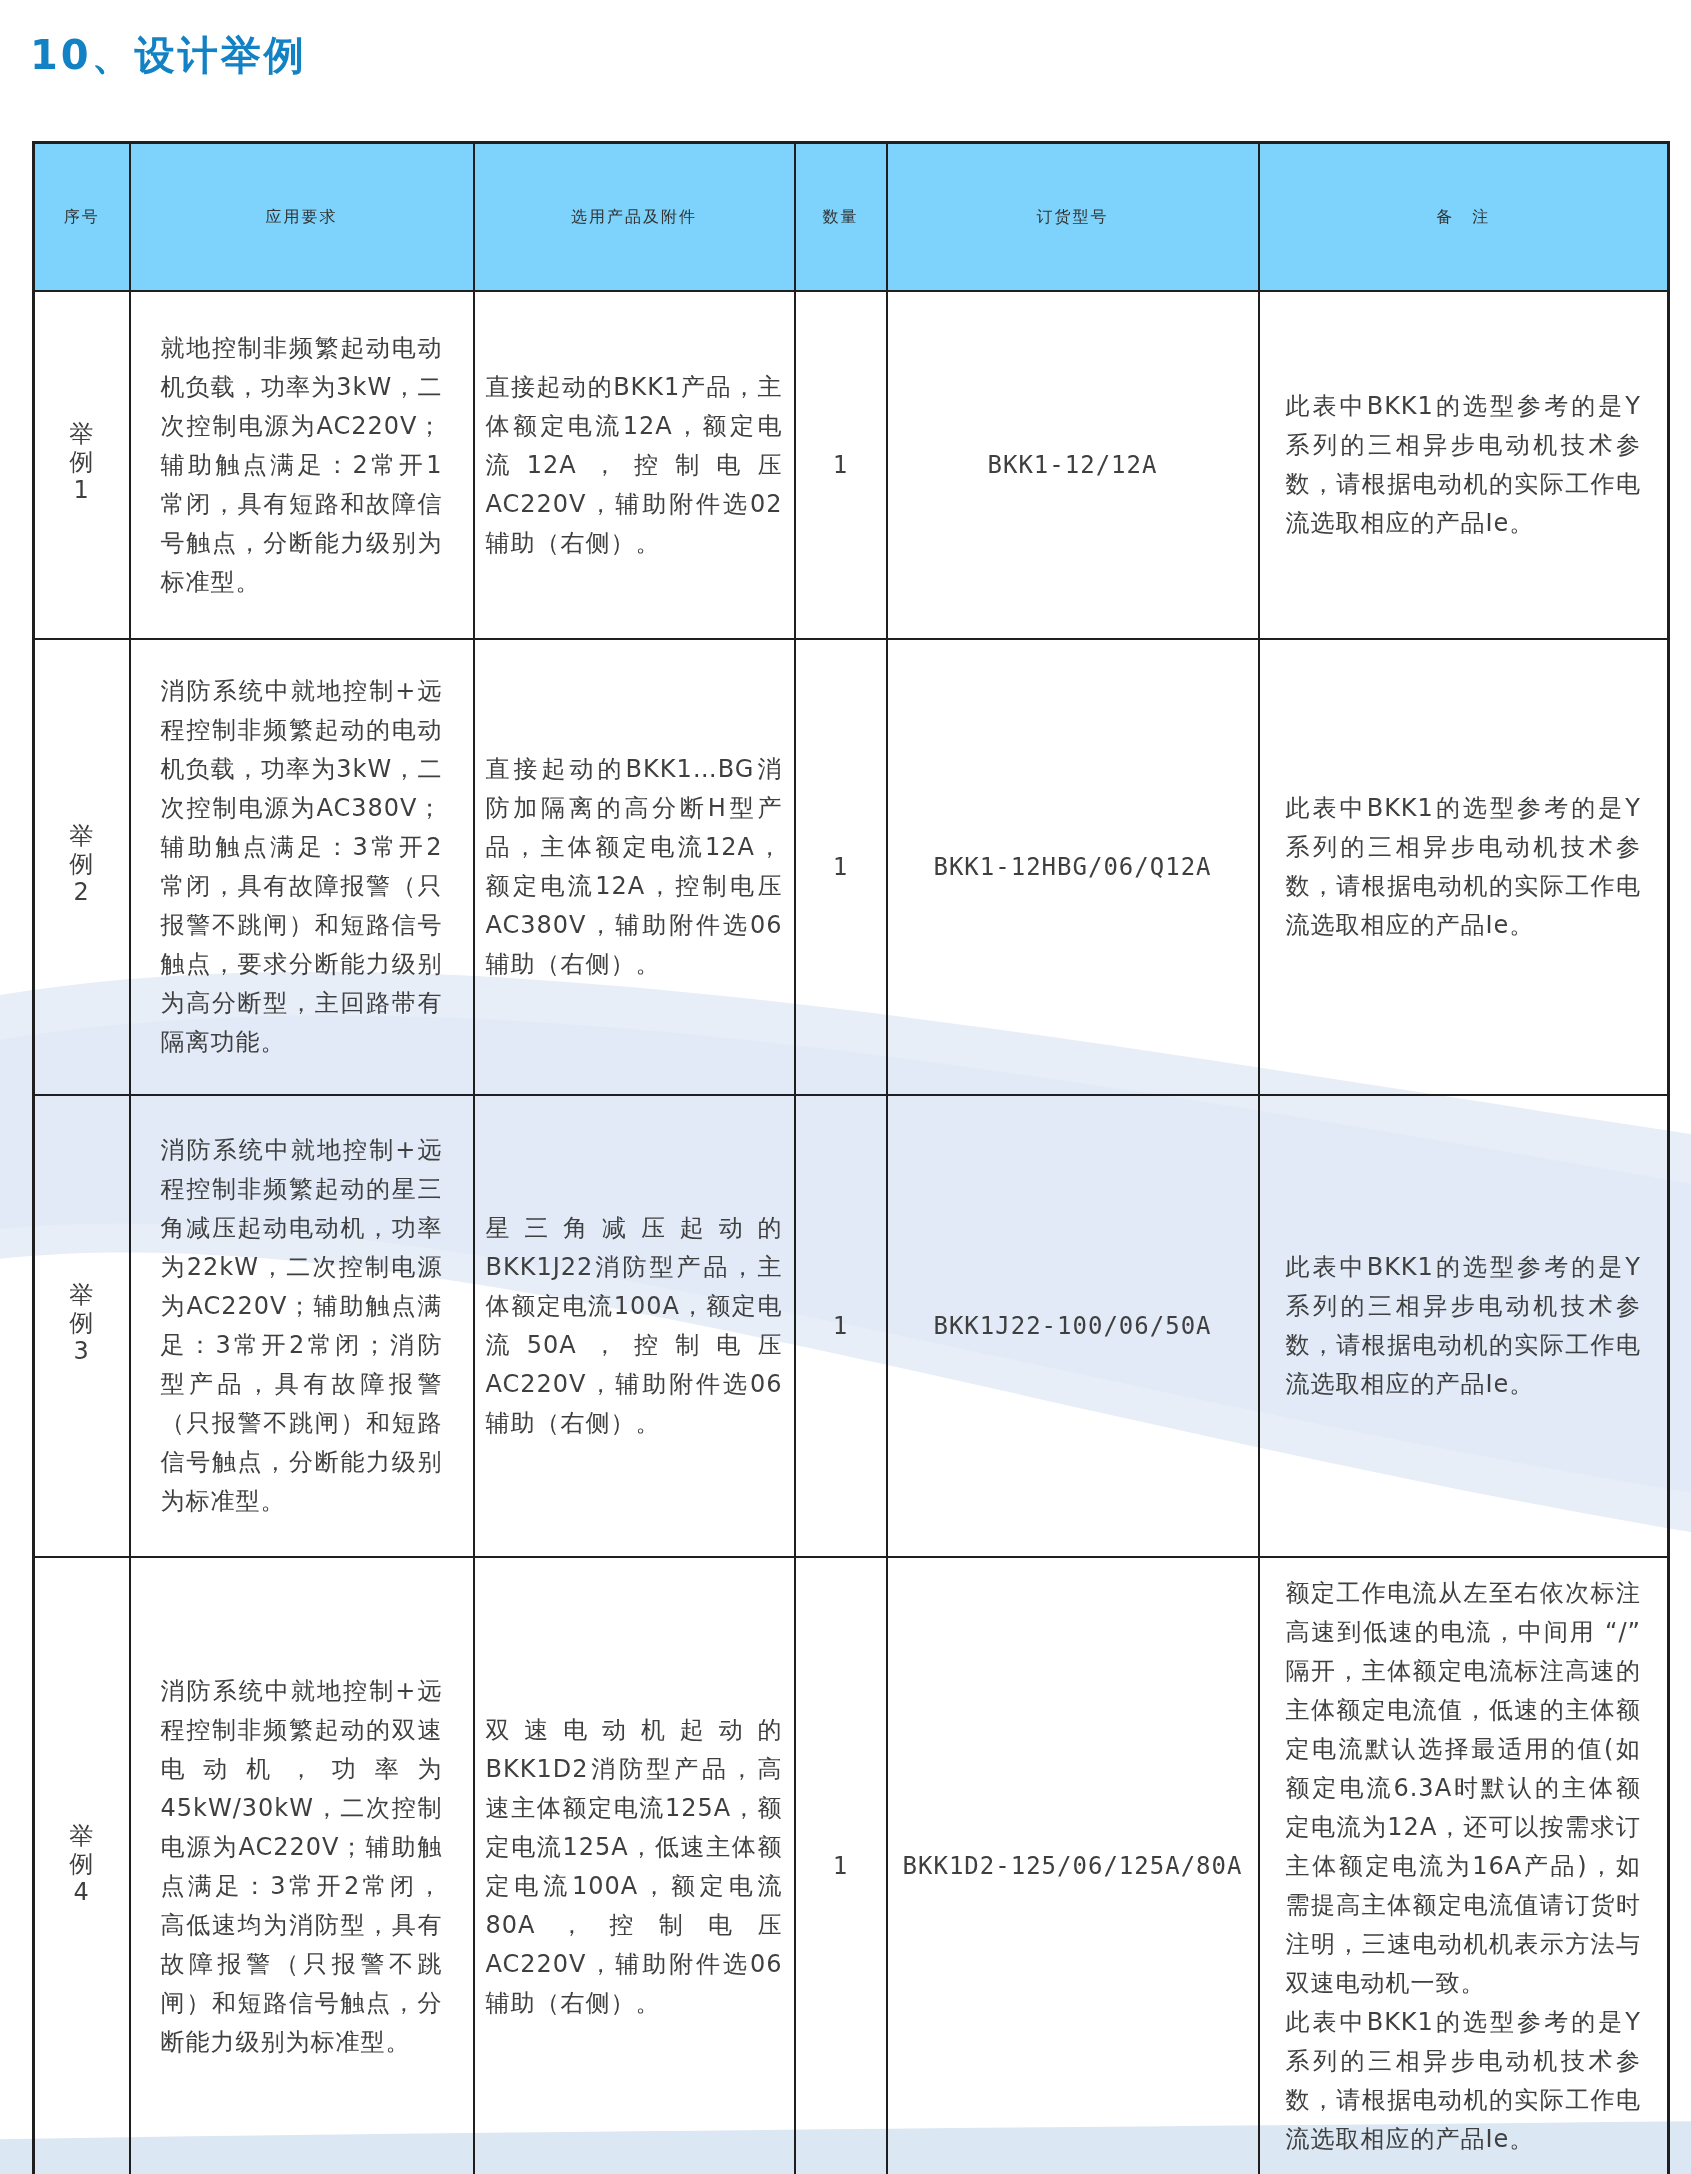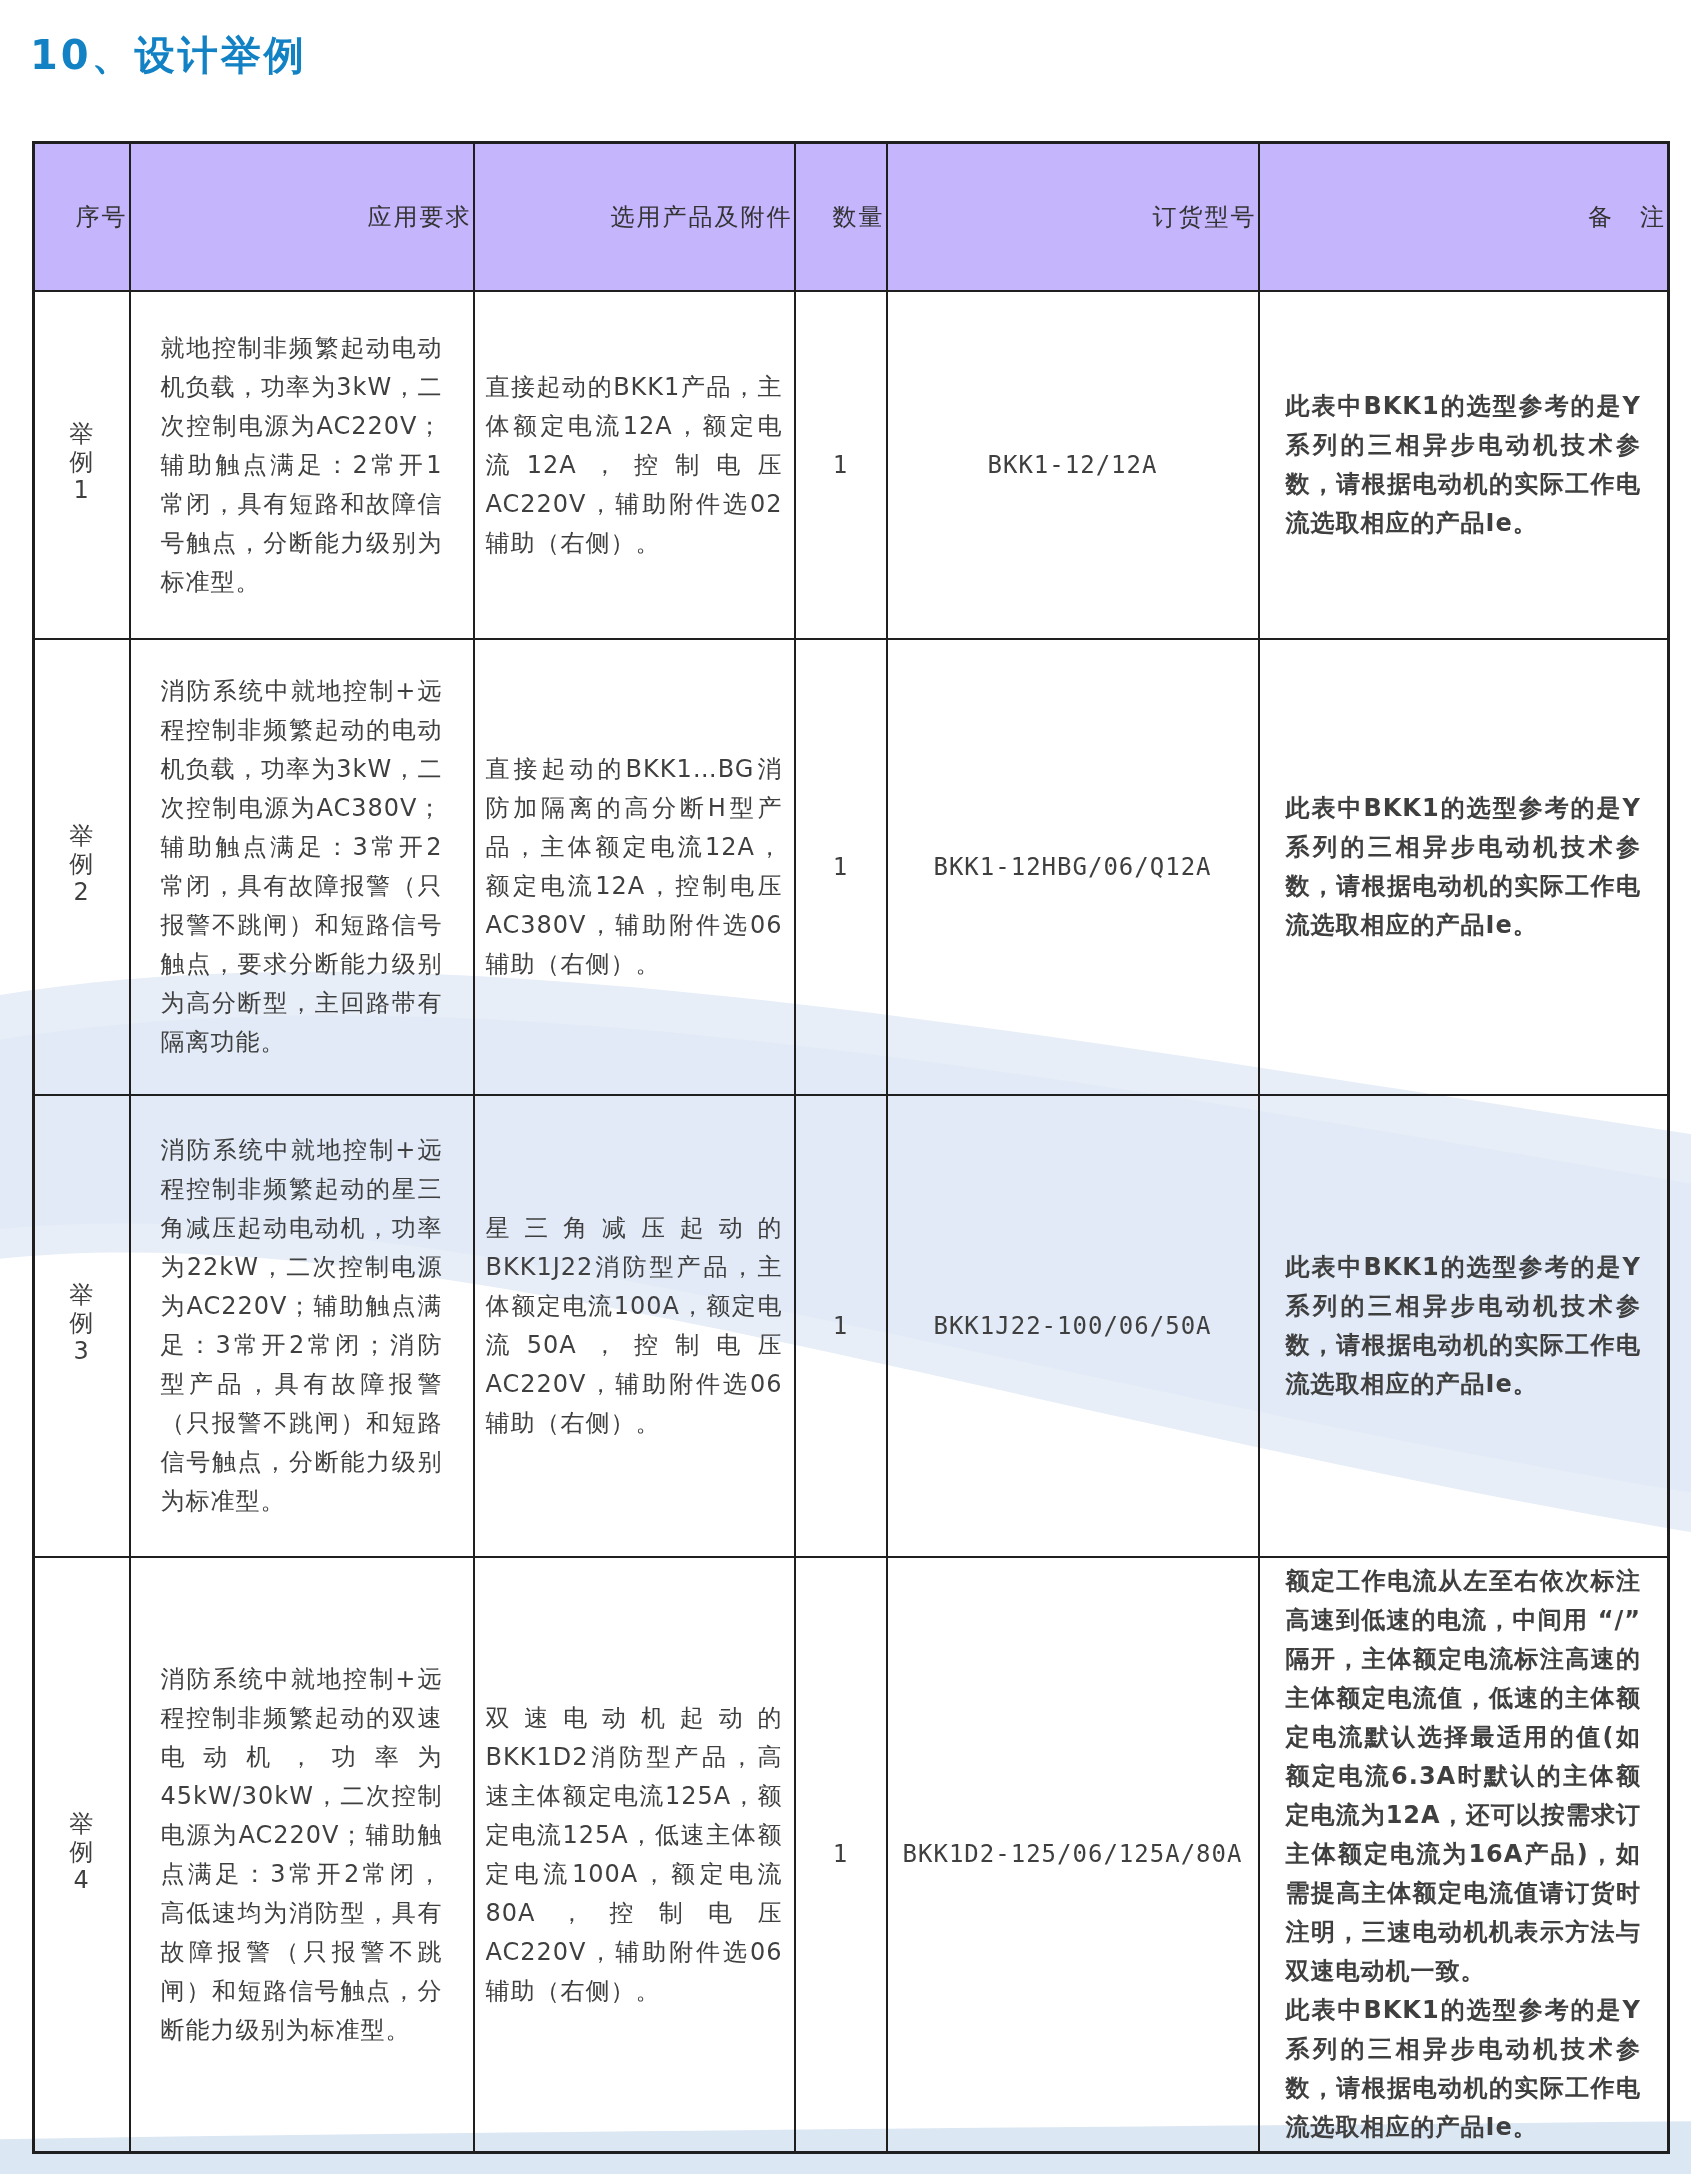--- a/index.html
+++ b/index.html
@@ -30,26 +30,26 @@
     left: 32px; top: 141px;
     width: 1635px;
     border-collapse: collapse;
     table-layout: fixed;
     background: transparent;
     z-index: 1;
   }
   table.design-table { border: 3px solid #1F1F1F; }
   th, td { border: 2px solid #1F1F1F; }
   thead th {
-    background: #c4b5fd;
+    background: #7dd3fc;
     height: 144px;
-    font-size: 24px;
+    font-size: 16px;
     font-weight: normal;
     color: #333333;
-    text-align: right;
+    text-align: center;
     letter-spacing: 2px;
     vertical-align: middle;
   }
   tbody tr:nth-child(1) { height: 348px; }
   tbody tr:nth-child(2) { height: 456px; }
   tbody tr:nth-child(3) { height: 462px; }
   tbody tr:nth-child(4) { height: 570px; }
   td {
     vertical-align: middle;
     color: #3F3F3F;
@@ -63,21 +63,21 @@
     display: inline-block;
     width: 30px;
     word-break: break-all;
     line-height: 28px;
     text-align: center;
   }
   td.cell-requirement { padding: 16px 30px; text-align: justify; margin-top: 48px; }
   td.cell-product     { padding: 16px 11px; text-align: justify; }
   td.cell-quantity    { text-align: center; font-family: "DejaVu Sans Mono", monospace; }
   td.cell-model       { text-align: center; font-family: "DejaVu Sans Mono", monospace; letter-spacing: 1px; }
-  td.cell-remark      { padding: 4px 26px; text-align: justify; white-space: pre-line; font-weight: bold; }
+  td.cell-remark      { padding: 16px 26px; text-align: justify; white-space: pre-line; }
 </style>
 </head>
 <body>
 
 <svg class="bg-swoosh" viewBox="0 0 1700 2185" xmlns="http://www.w3.org/2000/svg" preserveAspectRatio="none">
   <path d="M0 1000 C 430 930, 980 1030, 1700 1140 L 1700 1540 C 1040 1430, 430 1220, 0 1265 Z" fill="#E7EEF8"></path>
   <path d="M0 1045 C 430 975, 980 1065, 1700 1190 L 1700 1500 C 1040 1395, 430 1195, 0 1235 Z" fill="#DDE7F4" opacity="0.55"></path>
   <path d="M0 2150 C 500 2142, 1100 2138, 1700 2132 L 1700 2185 L 0 2185 Z" fill="#DCE7F4"></path>
 </svg>
 

